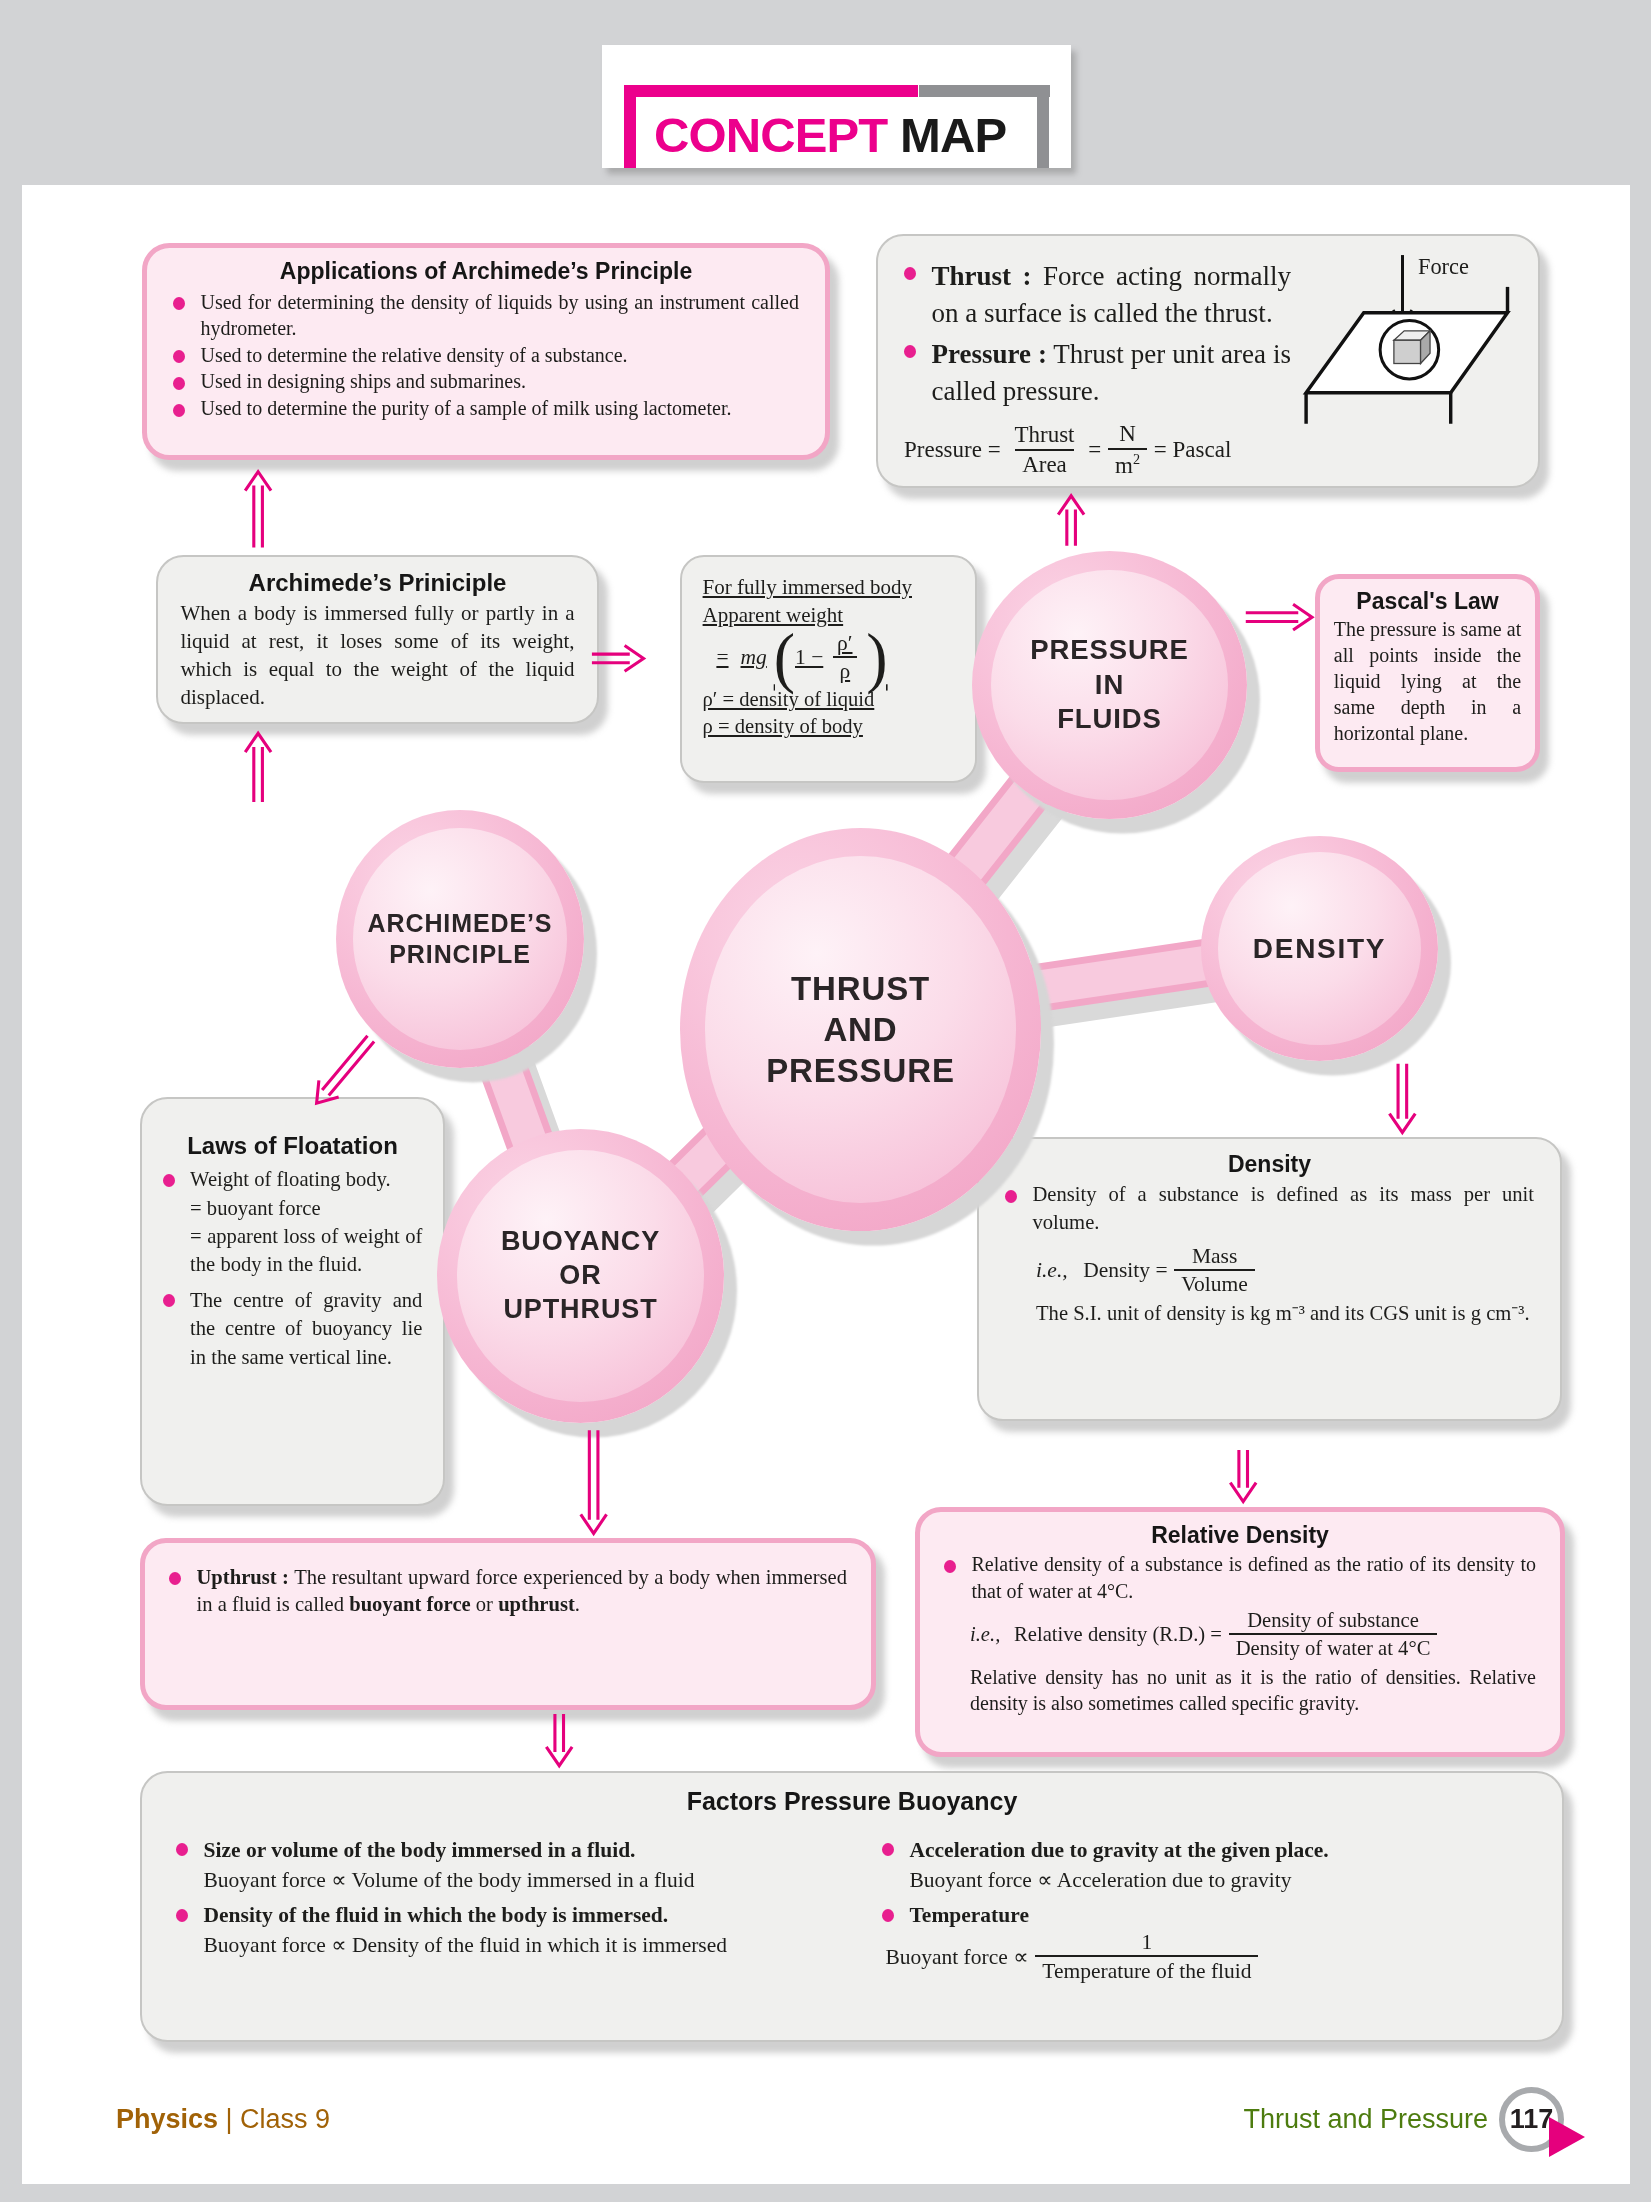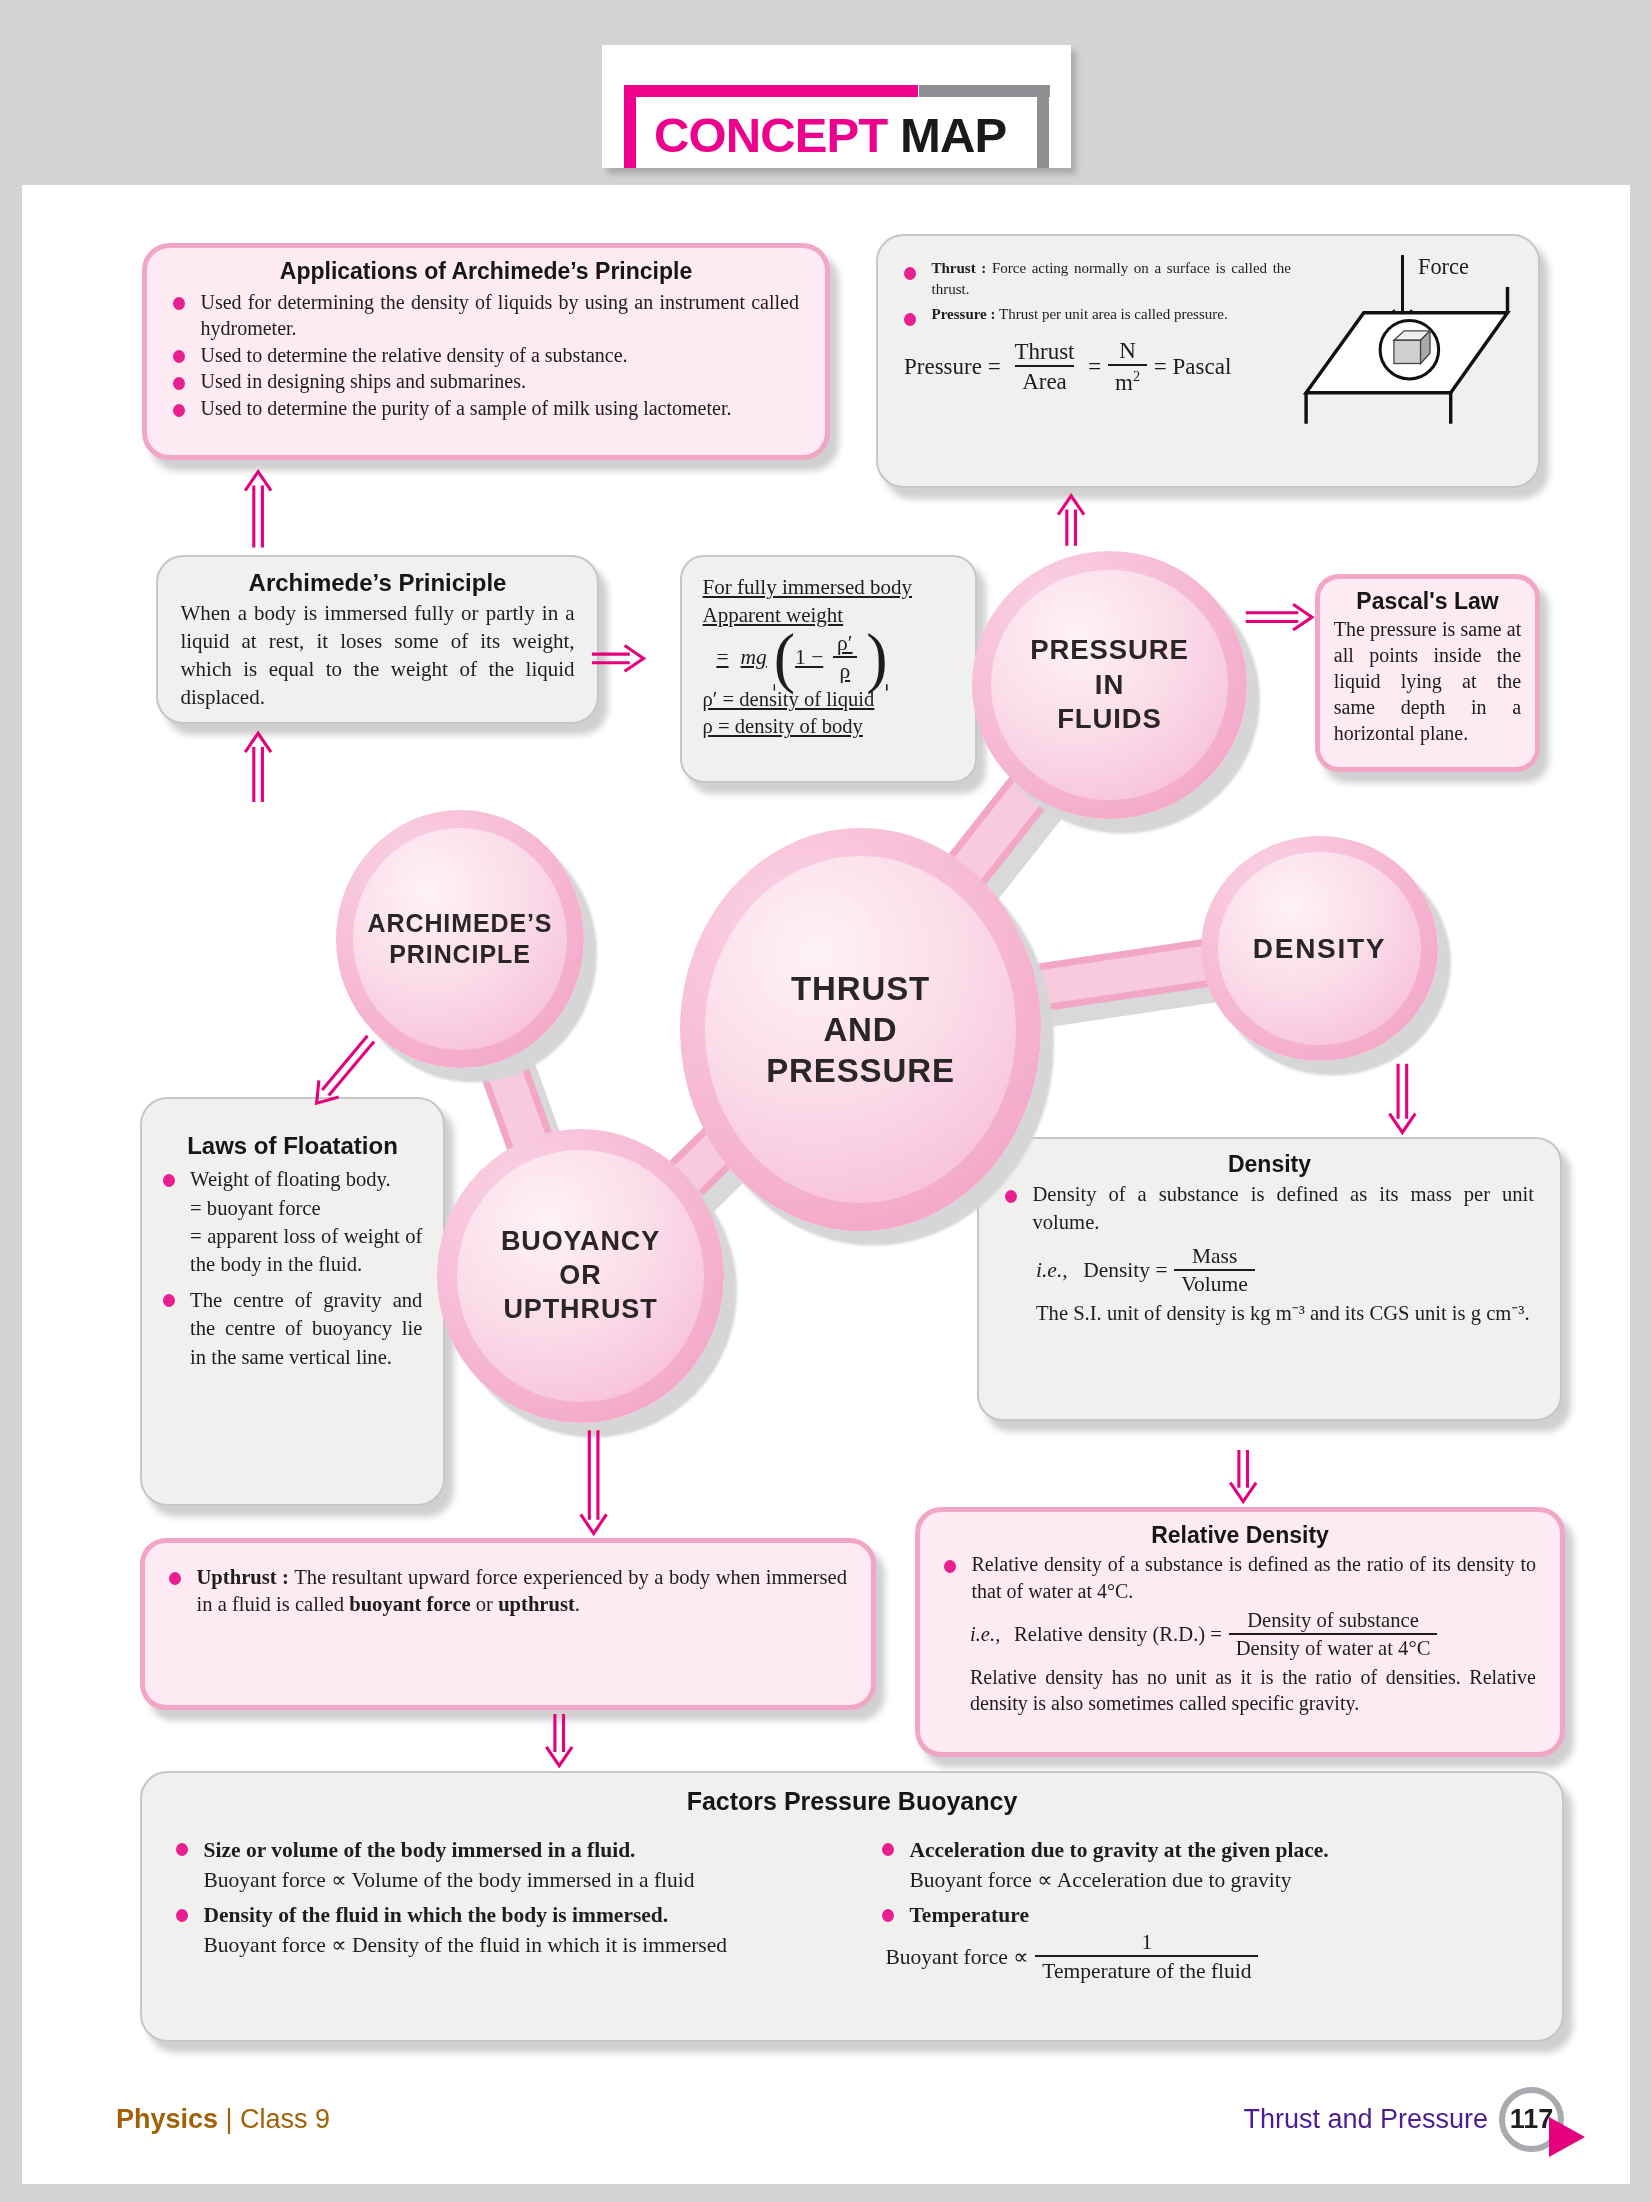--- a/index.html
+++ b/index.html
@@ -57,21 +57,21 @@
   svg.layer { position:absolute; left:0; top:0; pointer-events:none; }
   .links-shadow line { stroke:#d9d9d9; stroke-width:58; stroke-linecap:round; }
   .links-outer  line { stroke:#f2a7c7; stroke-width:56; stroke-linecap:round; }
   .links-inner  line { stroke:#f8cade; stroke-width:40; stroke-linecap:round; }
   .arr path { stroke:#e5007d; stroke-width:3.6; fill:none; }
 
   
   .footer-left { position:absolute; left:116px; top:2104px; font-family:"Liberation Sans",sans-serif;
                  font-size:27px; color:#a16207; }
   .footer-right{ position:absolute; left:1118px; top:2104px; width:370px; text-align:right;
-                 font-family:"Liberation Sans",sans-serif; font-size:27px; color:#4c1d95; }
+                 font-family:"Liberation Sans",sans-serif; font-size:27px; color:#4d7c0f; }
   .page-circle { position:absolute; left:1499px; top:2087px; width:53px; height:53px; border-radius:50%;
                  border:6px solid #a8aaad; background:#ffffff; display:flex; align-items:center; justify-content:center;
                  font-family:"Liberation Sans",sans-serif; font-weight:bold; font-size:27px; color:#231f20; }
   .page-arrow { position:absolute; left:1549px; top:2117px; width:0; height:0;
                 border-left:36px solid #e5007d; border-top:20.6px solid transparent; border-bottom:20.6px solid transparent; }
 </style>
 </head>
 <body>
 
 <div class="page">
@@ -130,21 +130,21 @@
         <span>Used in designing ships and submarines.</span>
       </div>
       <div class="bullet">
         <span class="dot"></span>
         <span>Used to determine the purity of a sample of milk using lactometer.</span>
       </div>
     </div>
   </div>
 
   <div class="gray-box" style="left:876px; top:234px; width:664px; height:254px; padding:22.4px 22.4px 8.6px 26px;">
-    <div class="serif" style="font-size:15px; line-height:1.35; width:387px;">
+    <div class="serif" style="font-size:27px; line-height:1.35; width:387px;">
       <div class="bullet">
         <span class="dot"></span>
         <span class="just"><span class="b">Thrust :</span> <span>Force acting normally on a surface is called the thrust.</span></span>
       </div>
       <div class="bullet" style="margin-top:5.2px;">
         <span class="dot"></span>
         <span class="just"><span class="b">Pressure :</span> <span>Thrust per unit area is called pressure.</span></span>
       </div>
     </div>
     <div class="serif" style="font-size:23px; margin-top:12px; display:flex; align-items:center;">

